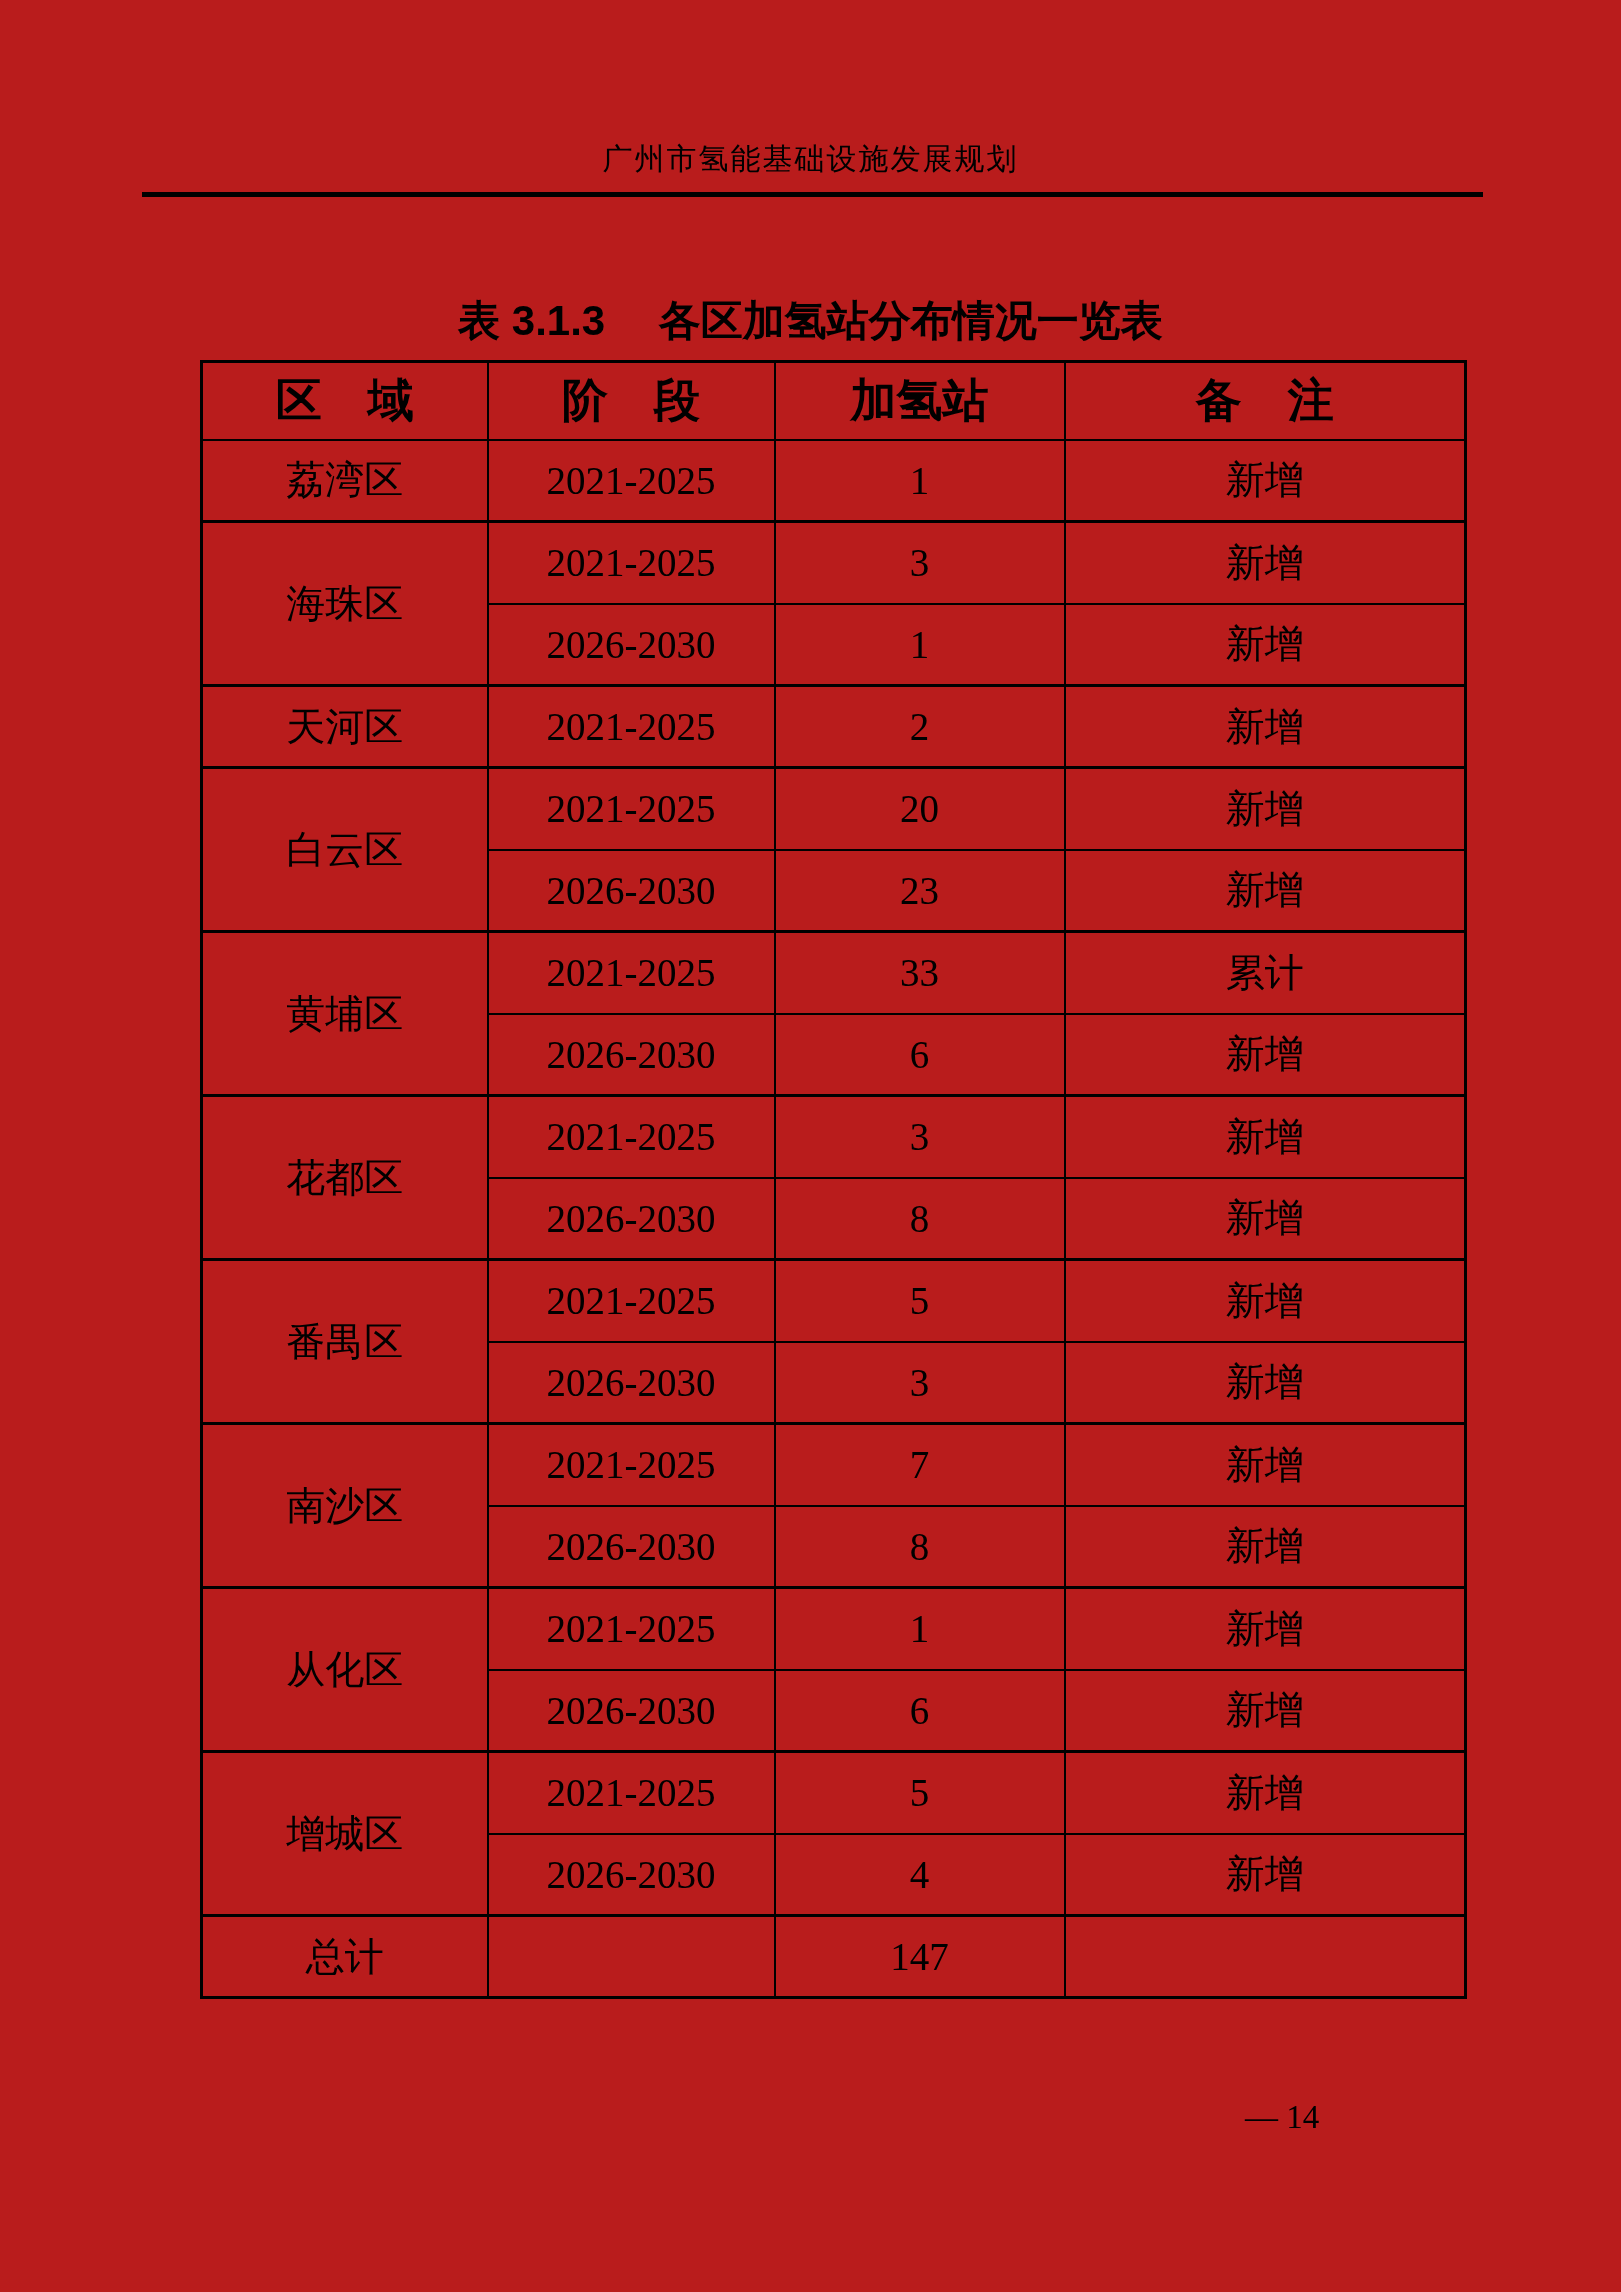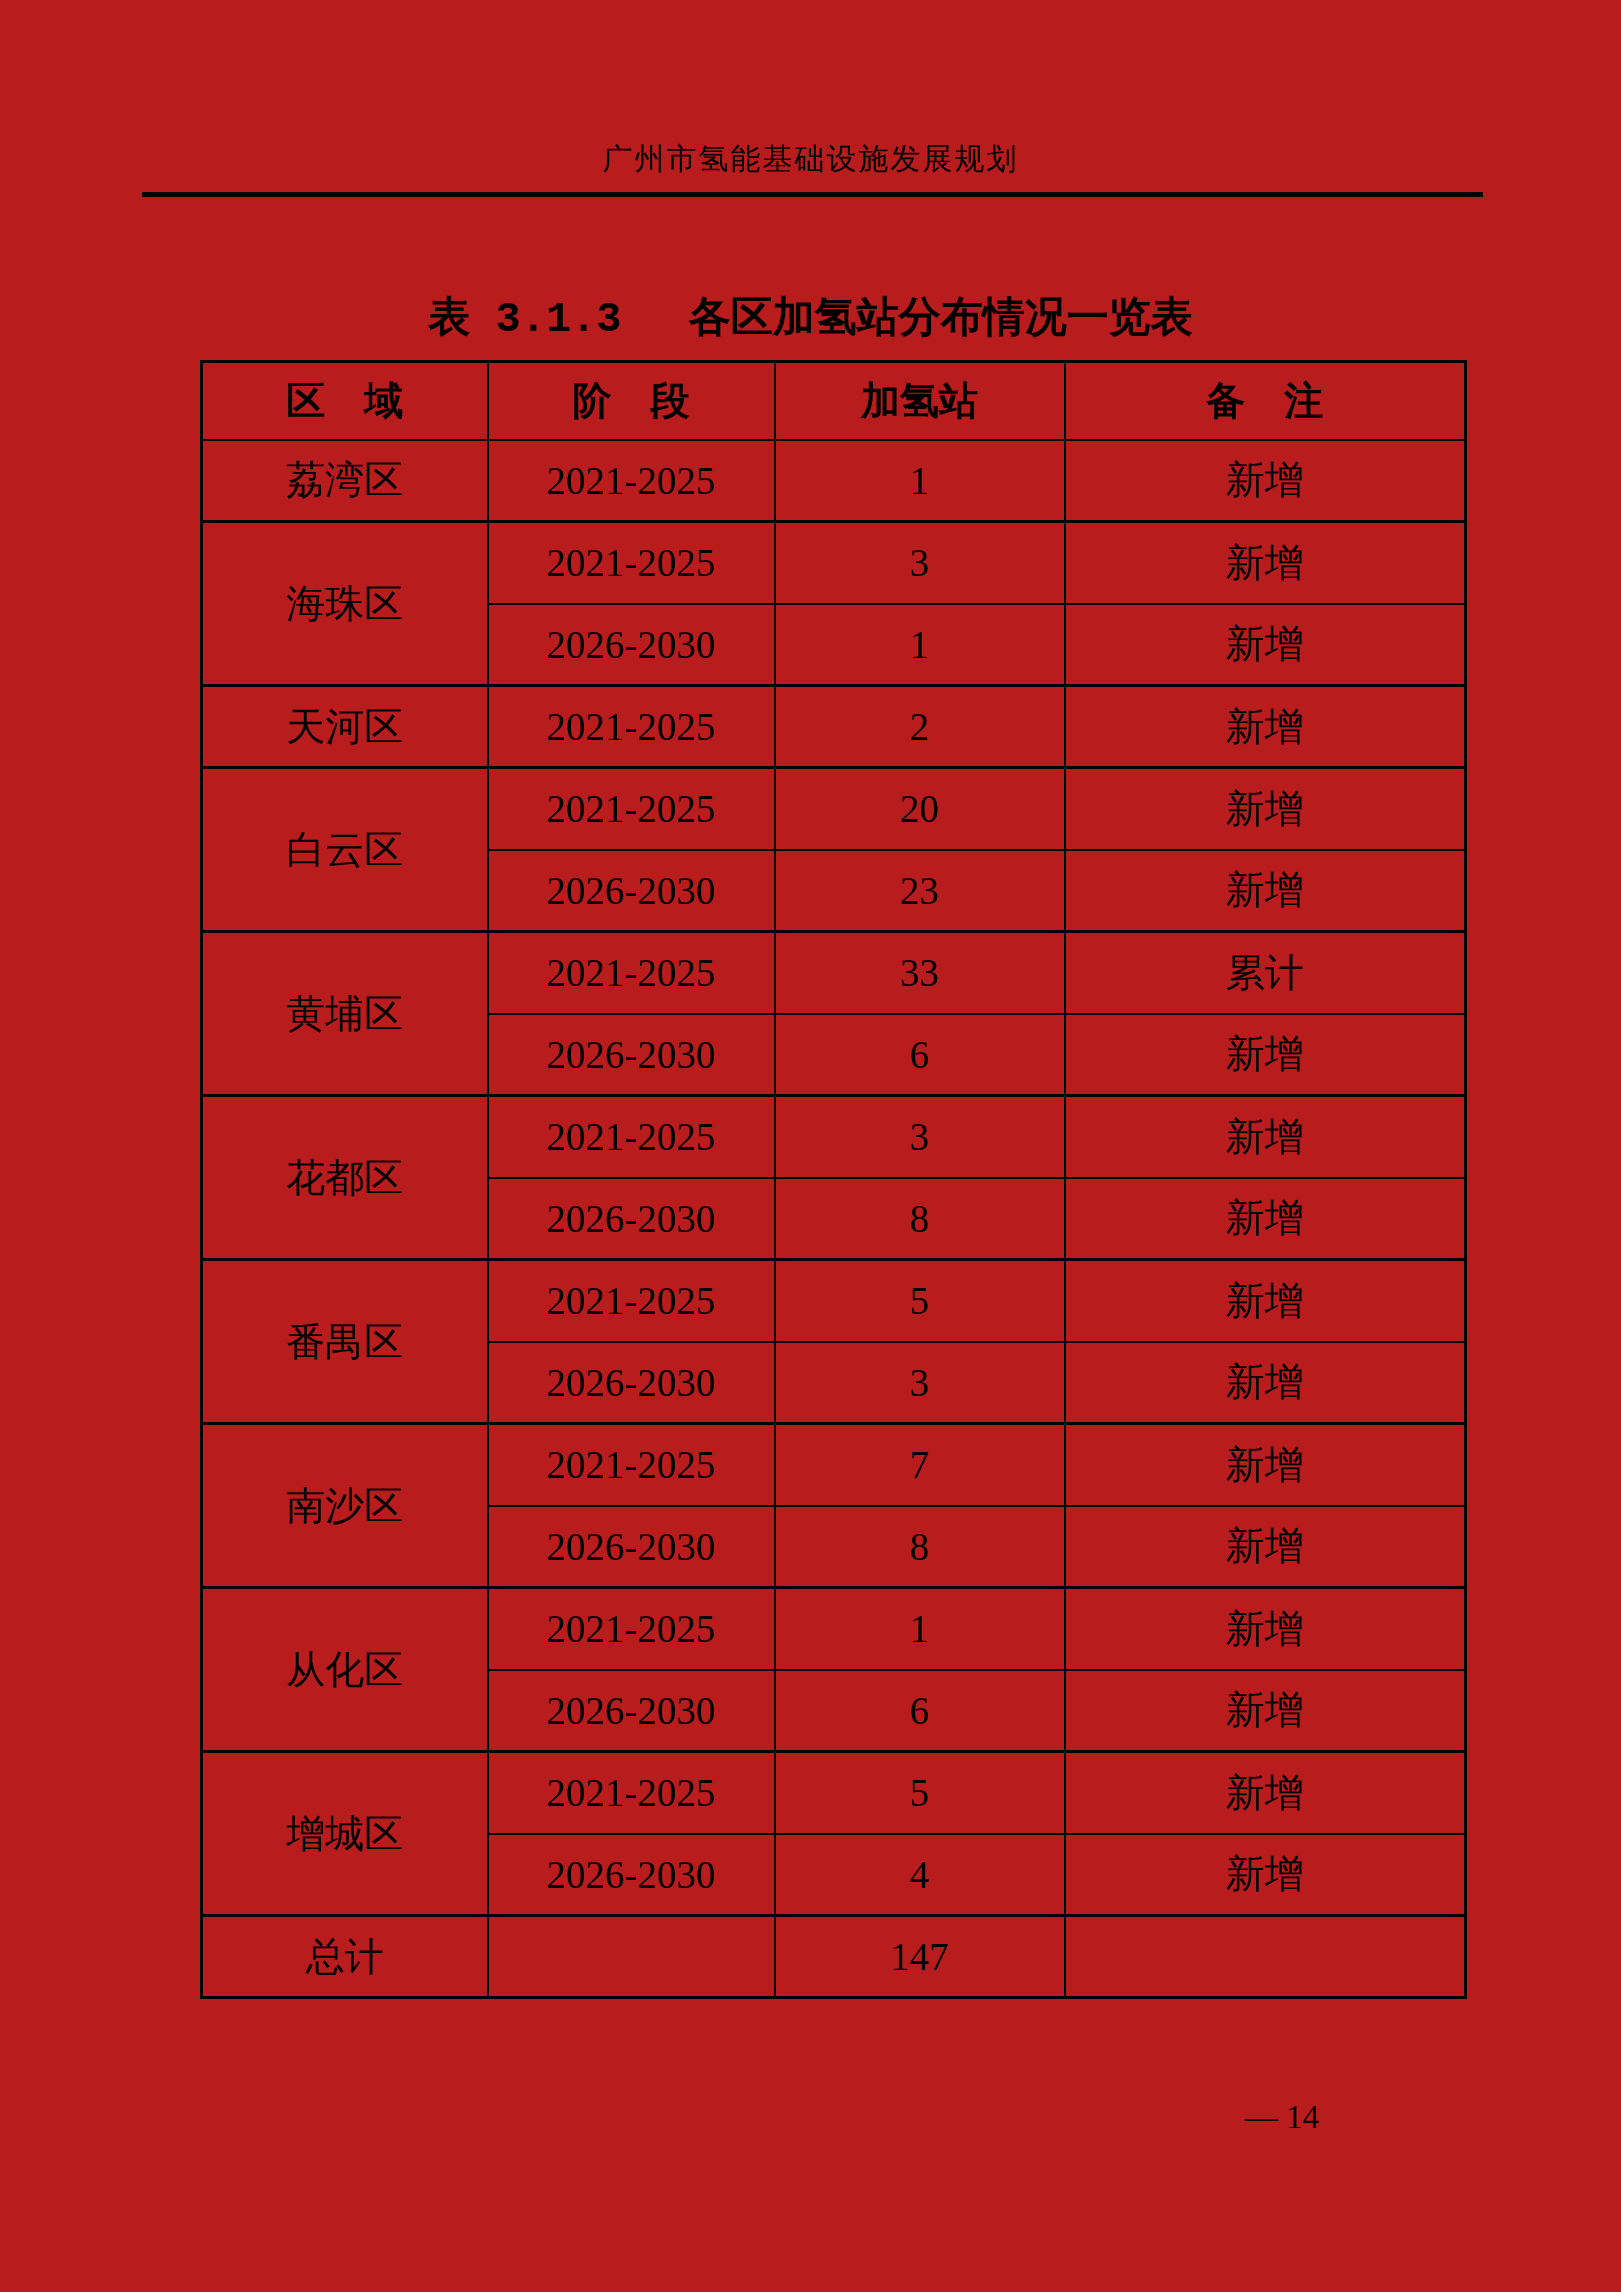--- a/index.html
+++ b/index.html
@@ -34,21 +34,21 @@
     width: 1341px;
     height: 4.9px;
     background: #000;
   }
   .table-caption {
     position: absolute;
     top: 296px;
     left: 0;
     width: 100%;
     text-align: center;
-    font-family: Liberation Mono, monospace;
+    font-family: Liberation Sans, sans-serif;
     font-weight: bold;
     font-size: 42px;
     line-height: 49px;
   }
   table.station-table {
     position: absolute;
     left: 200px;
     top: 360px;
     width: 1264px;
     table-layout: fixed;
@@ -61,21 +61,21 @@
     text-align: center;
     vertical-align: middle;
     padding: 0;
     overflow: hidden;
   }
   .station-table thead tr { height: 78px; }
   .station-table tbody tr { height: 82px; }
   .station-table th {
     font-family: Liberation Mono, monospace;
     font-weight: bold;
-    font-size: 39px;
+    font-size: 46px;
   }
   .station-table td {
     font-family: "Liberation Serif", serif;
     font-size: 39px;
   }
   
   .station-table tr.group-start > td { border-top-width: 3.9px; }
   
   .station-table tr.first-group > td { border-top-width: 2.9px; }
   .page-number {

